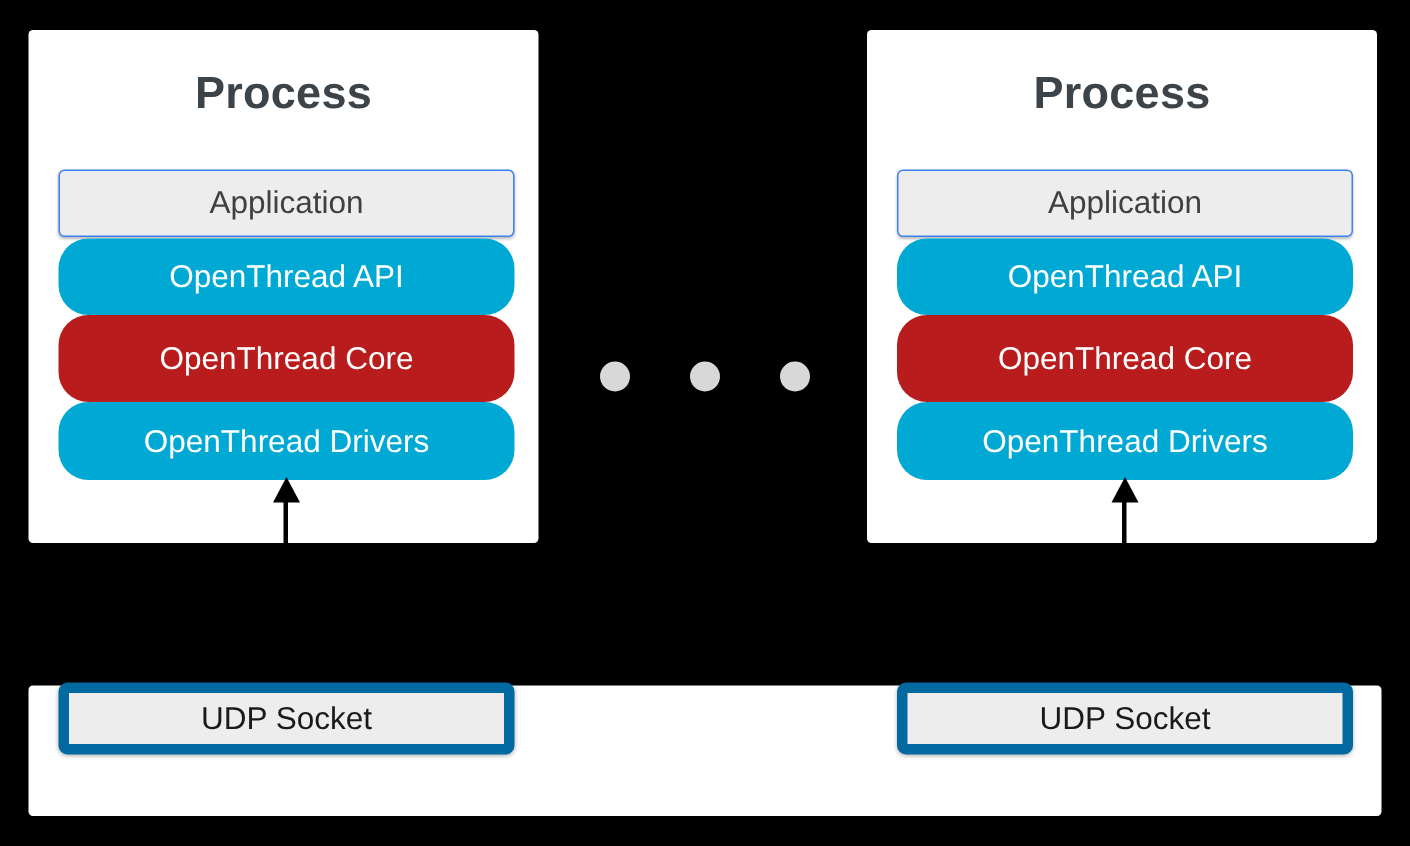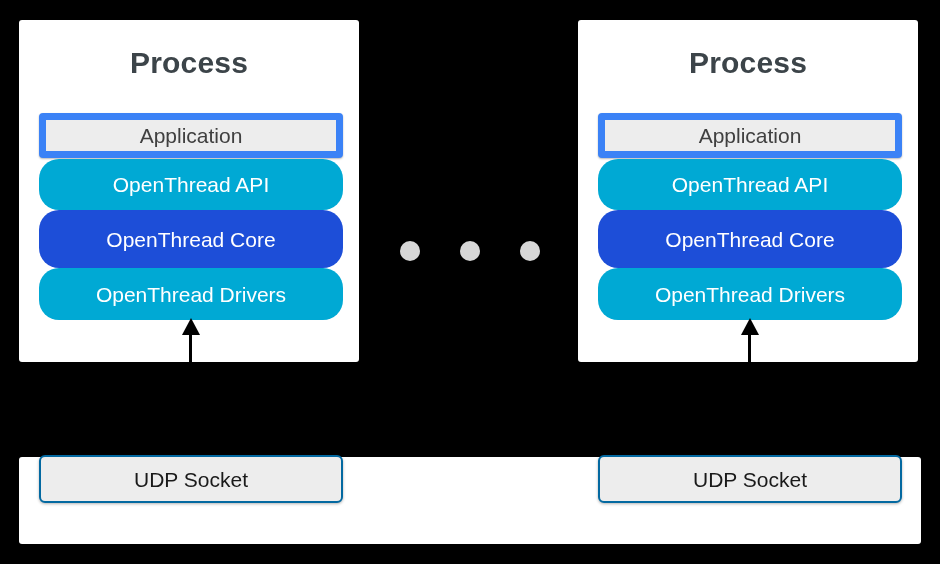--- a/index.html
+++ b/index.html
@@ -47,32 +47,32 @@
     align-items: center;
     justify-content: center;
     box-sizing: border-box;
     font-size: 21px;
     line-height: 1;
     white-space: nowrap;
     border-radius: 20px;
   }
   .layer-application {
     background: #ededed;
-    border: 7px solid #3b82f6;
+    border: 1px solid #3b82f6;
     border-radius: 4px;
     color: #404040;
     box-shadow: 0 1px 2px rgba(0,0,0,0.28);
   }
   .layer-api,
   .layer-drivers {
     background: #00a9d4;
     color: #ffffff;
   }
   .layer-core {
-    background: #1d4ed8;
+    background: #b91c1c;
     color: #ffffff;
   }
 
   
   .arrow {
     position: absolute;
     width: 22px;
   }
   .arrow .shaft {
     position: absolute;
@@ -125,21 +125,21 @@
     line-height: 1;
     white-space: nowrap;
   }
   .socket-box {
     position: absolute;
     display: flex;
     align-items: center;
     justify-content: center;
     box-sizing: border-box;
     background: #ededed;
-    border: 2px solid #0369a1;
+    border: 7px solid #0369a1;
     border-radius: 6px;
     color: #1a1a1a;
     font-size: 21px;
     line-height: 1;
     white-space: nowrap;
     box-shadow: 0 1px 3px rgba(0,0,0,0.3);
   }
 </style>
 </head>
 <body>

